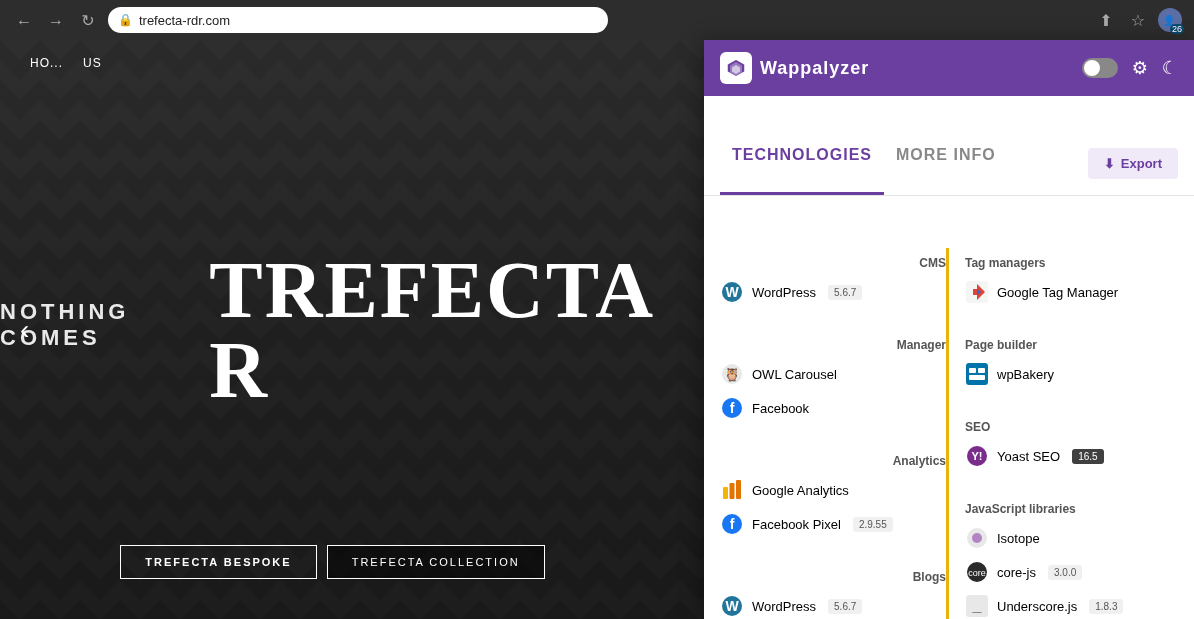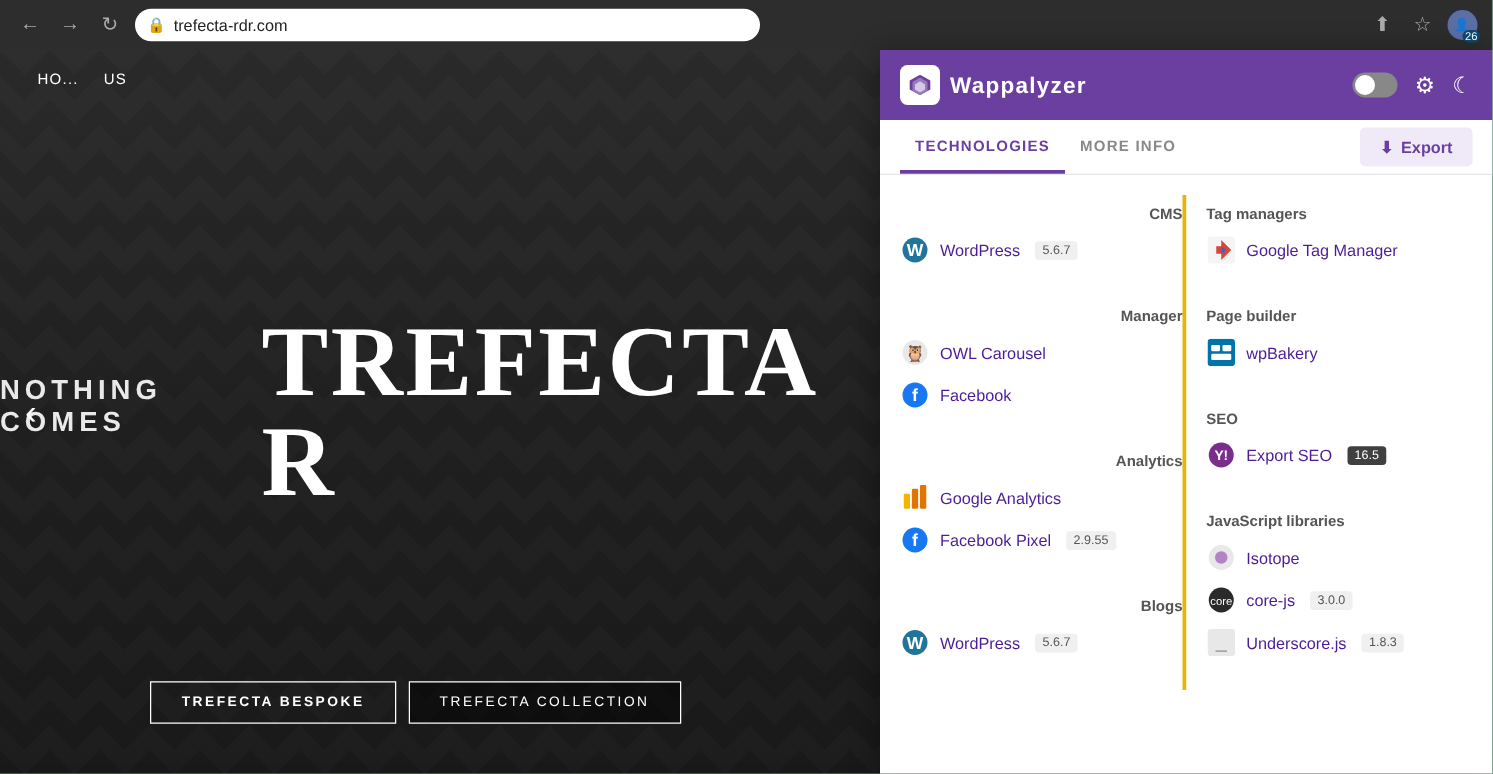--- a/index.html
+++ b/index.html
@@ -158,20 +158,21 @@
       position: absolute;
       top: 40px;
       right: 0;
       width: 490px;
       height: 579px;
       background: white;
       box-shadow: -4px 0 20px rgba(0,0,0,0.3);
       display: flex;
       flex-direction: column;
       overflow: hidden;
+      gap: 36px;
     }
     .wapp-header {
       background: #6b3fa0;
       padding: 12px 16px;
       display: flex;
       align-items: center;
       justify-content: space-between;
     }
     .wapp-logo { display: flex; align-items: center; gap: 8px; }
     .wapp-logo-icon {
@@ -202,22 +203,22 @@
 
     
     .wapp-tabs {
       display: flex;
       align-items: center;
       padding: 0 16px;
       border-bottom: 1px solid #e5e5e5;
       background: white;
     }
     .wapp-tab {
-      padding: 14px 12px 12px;
-      font-size: 12px;
+      padding: 14px 12px 28px;
+      font-size: 16px;
       font-weight: 700;
       letter-spacing: 1px;
       color: #888;
       cursor: pointer;
       border-bottom: 3px solid transparent;
       text-transform: uppercase;
     }
     .wapp-tab.active {
       color: #6b3fa0;
       border-bottom-color: #6b3fa0;
@@ -264,21 +265,21 @@
       margin-bottom: 10px;
     }
     .tech-icon {
       width: 24px; height: 24px;
       border-radius: 3px;
       display: flex; align-items: center; justify-content: center;
       font-size: 14px;
       flex-shrink: 0;
     }
     .tech-link {
-      color: #4c1d95;
+      color: #000000;
       font-size: 13px;
       text-decoration: none;
       cursor: pointer;
     }
     .tech-badge {
       background: #f0f0f0;
       color: #555;
       font-size: 10px;
       padding: 2px 6px;
       border-radius: 3px;
@@ -486,21 +487,21 @@
 
       <div class="wapp-section">
         <div class="section-title">SEO</div>
         <div class="tech-item">
           <div class="tech-icon">
             <svg width="22" height="22" viewBox="0 0 22 22">
                 <circle cx="11" cy="11" r="10" fill="#7b2d8b"></circle>
                 <text x="11" y="15" text-anchor="middle" fill="white" font-size="11" font-weight="bold">Y!</text>
               </svg>
           </div>
-          <span class="tech-link">Export SEO</span>
+          <span class="tech-link">Yoast SEO</span>
           <span class="tech-badge-yoast">16.5</span>
         </div>
       </div>
 
       <div class="wapp-section">
         <div class="section-title">JavaScript libraries</div>
         <div class="tech-item">
           <div class="tech-icon">
             <svg width="22" height="22" viewBox="0 0 22 22">
                 <circle cx="11" cy="11" r="10" fill="#e8e8e8"></circle>

